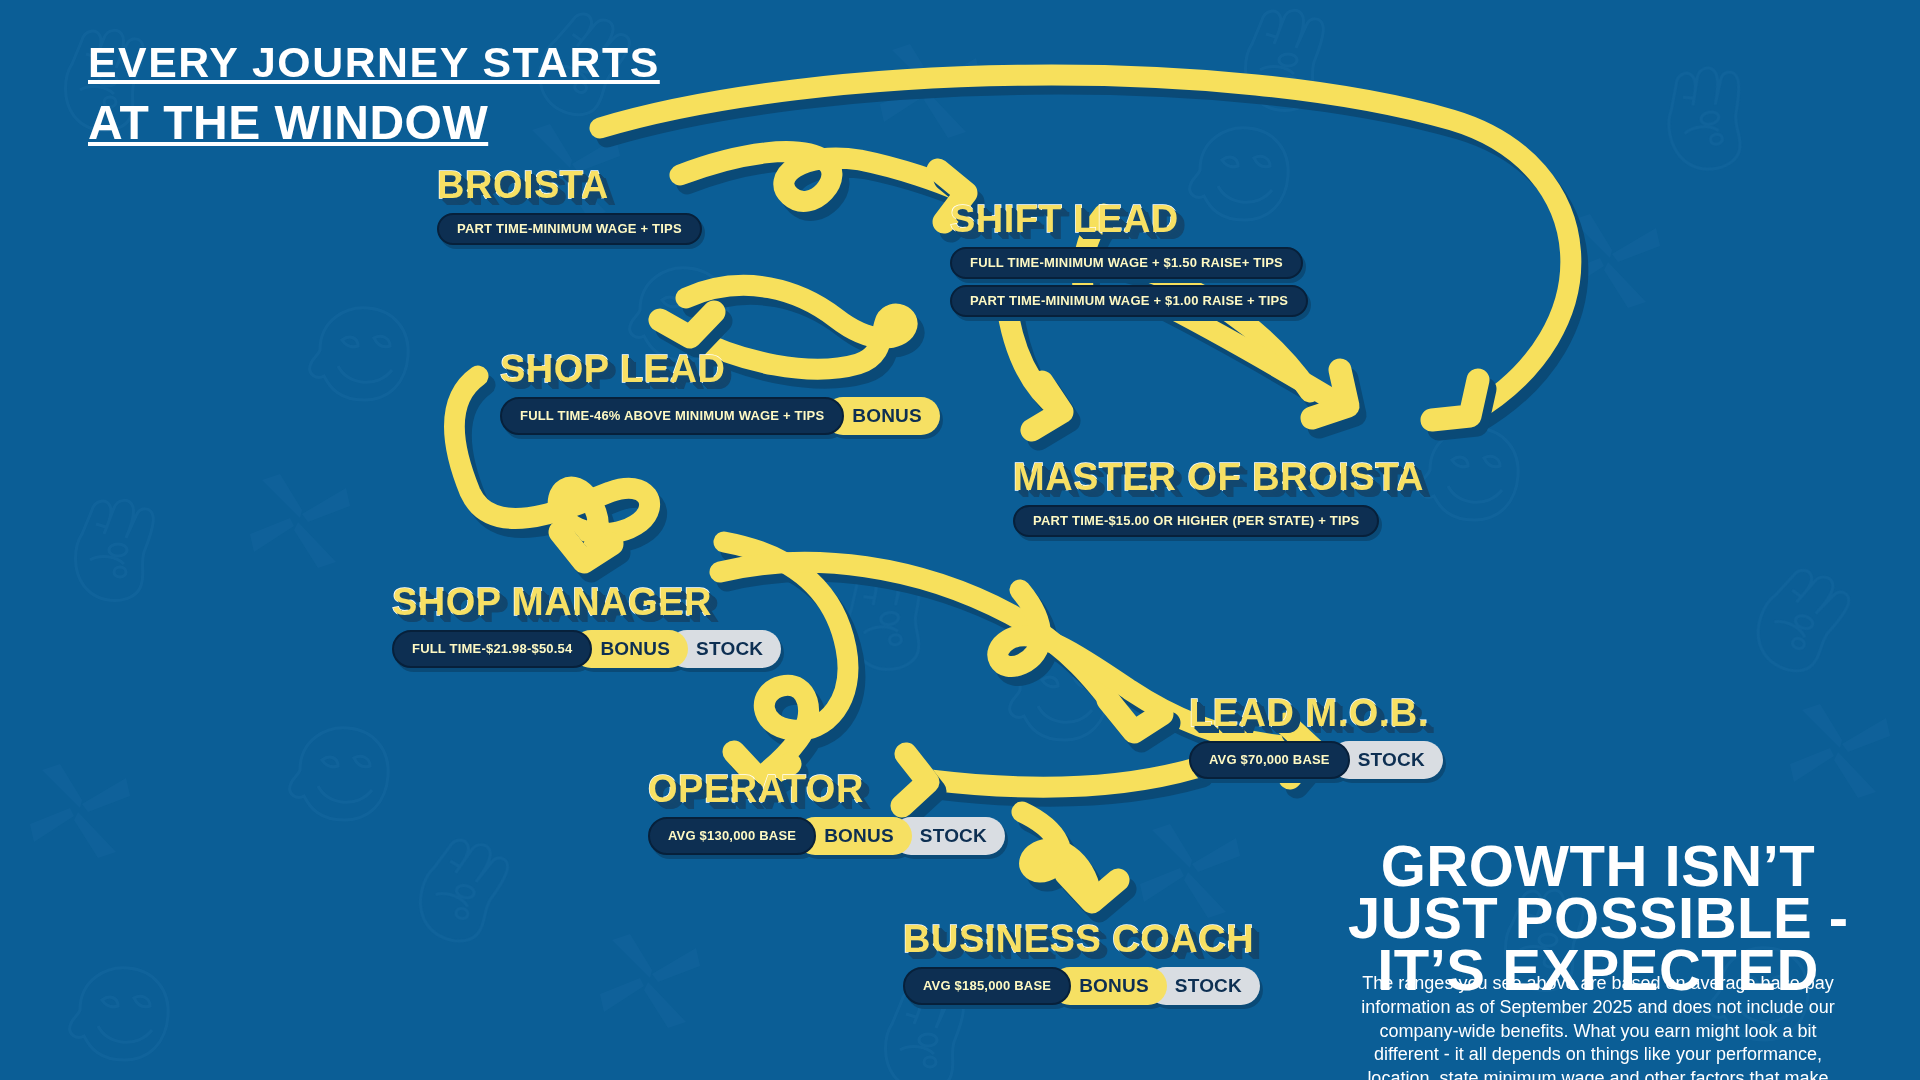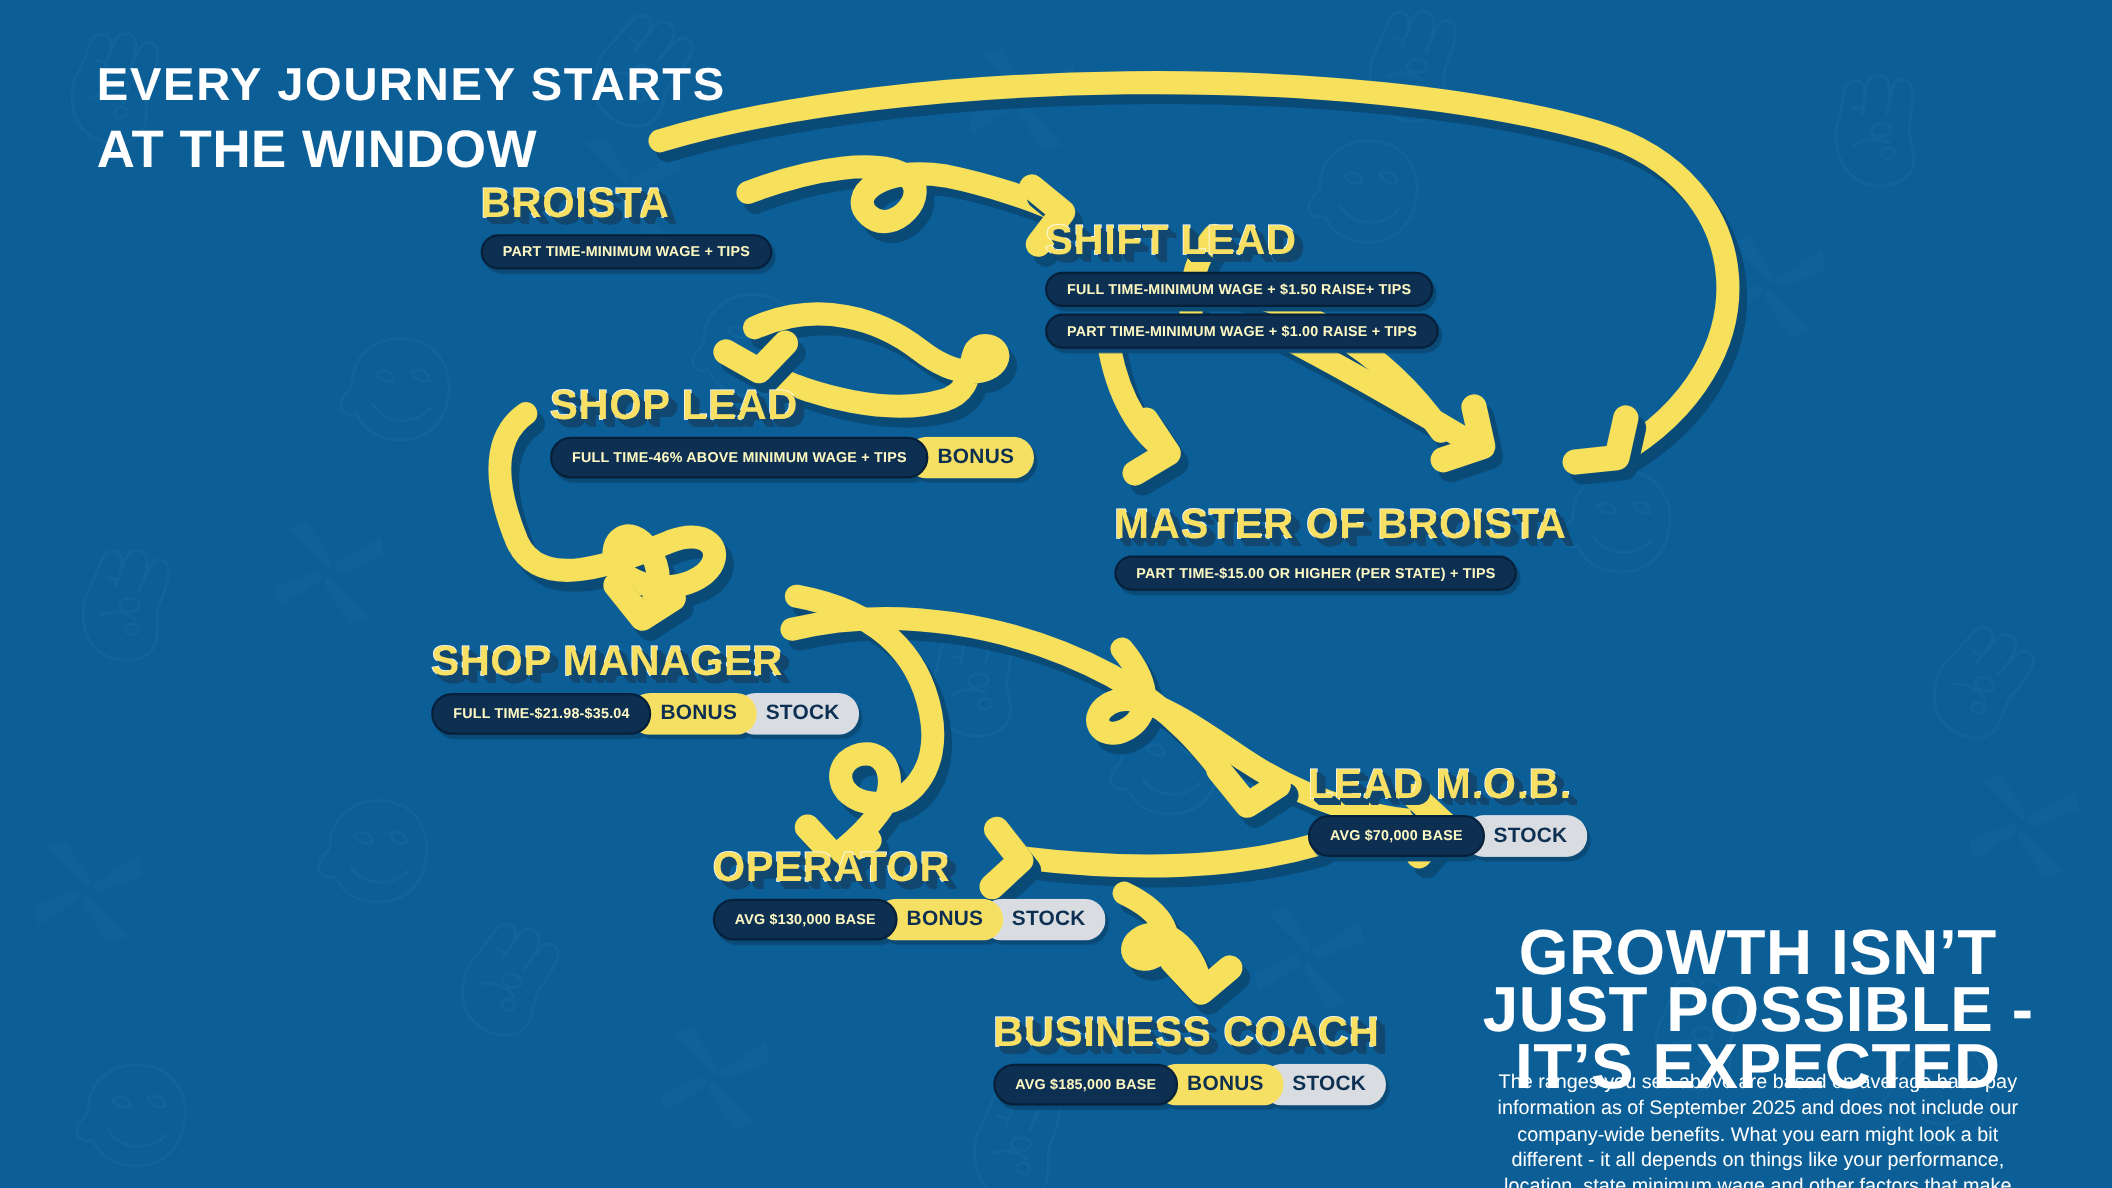--- a/index.html
+++ b/index.html
@@ -43,22 +43,23 @@
     color: #ffffff;
     font-weight: 700;
     line-height: 0.92;
     letter-spacing: 0.5px;
     text-transform: uppercase;
     font-stretch: condensed;
   }
 
   #headline-top {
     left: 88px;
-    top: 58px;
+    top: 44px;
     font-size: 44px;
+    text-decoration: underline;
   }
   #headline-top .l1 {
     display: block;
     font-size: 42px;
     letter-spacing: 1.5px;
     transform: scaleX(1.02);
     transform-origin: left center;
   }
   #headline-top .l2 {
     display: block;
@@ -359,21 +360,21 @@
   <div class="role" id="role-master-broista">
     <div class="role-title">MASTER OF BROISTA</div>
     <div class="pill-row">
       <div class="pill">PART TIME-$15.00 OR HIGHER (PER STATE) + TIPS</div>
     </div>
   </div>
 
   <div class="role" id="role-shop-manager">
     <div class="role-title">SHOP MANAGER</div>
     <div class="pill-row">
-      <div class="pill">FULL TIME-$21.98-$35.04</div>
+      <div class="pill">FULL TIME-$21.98-$50.54</div>
       <div class="badge bonus">BONUS</div>
       <div class="badge stock">STOCK</div>
     </div>
   </div>
 
   <div class="role" id="role-lead-mob">
     <div class="role-title">LEAD M.O.B.</div>
     <div class="pill-row">
       <div class="pill">AVG $70,000 BASE</div>
       <div class="badge stock">STOCK</div>

